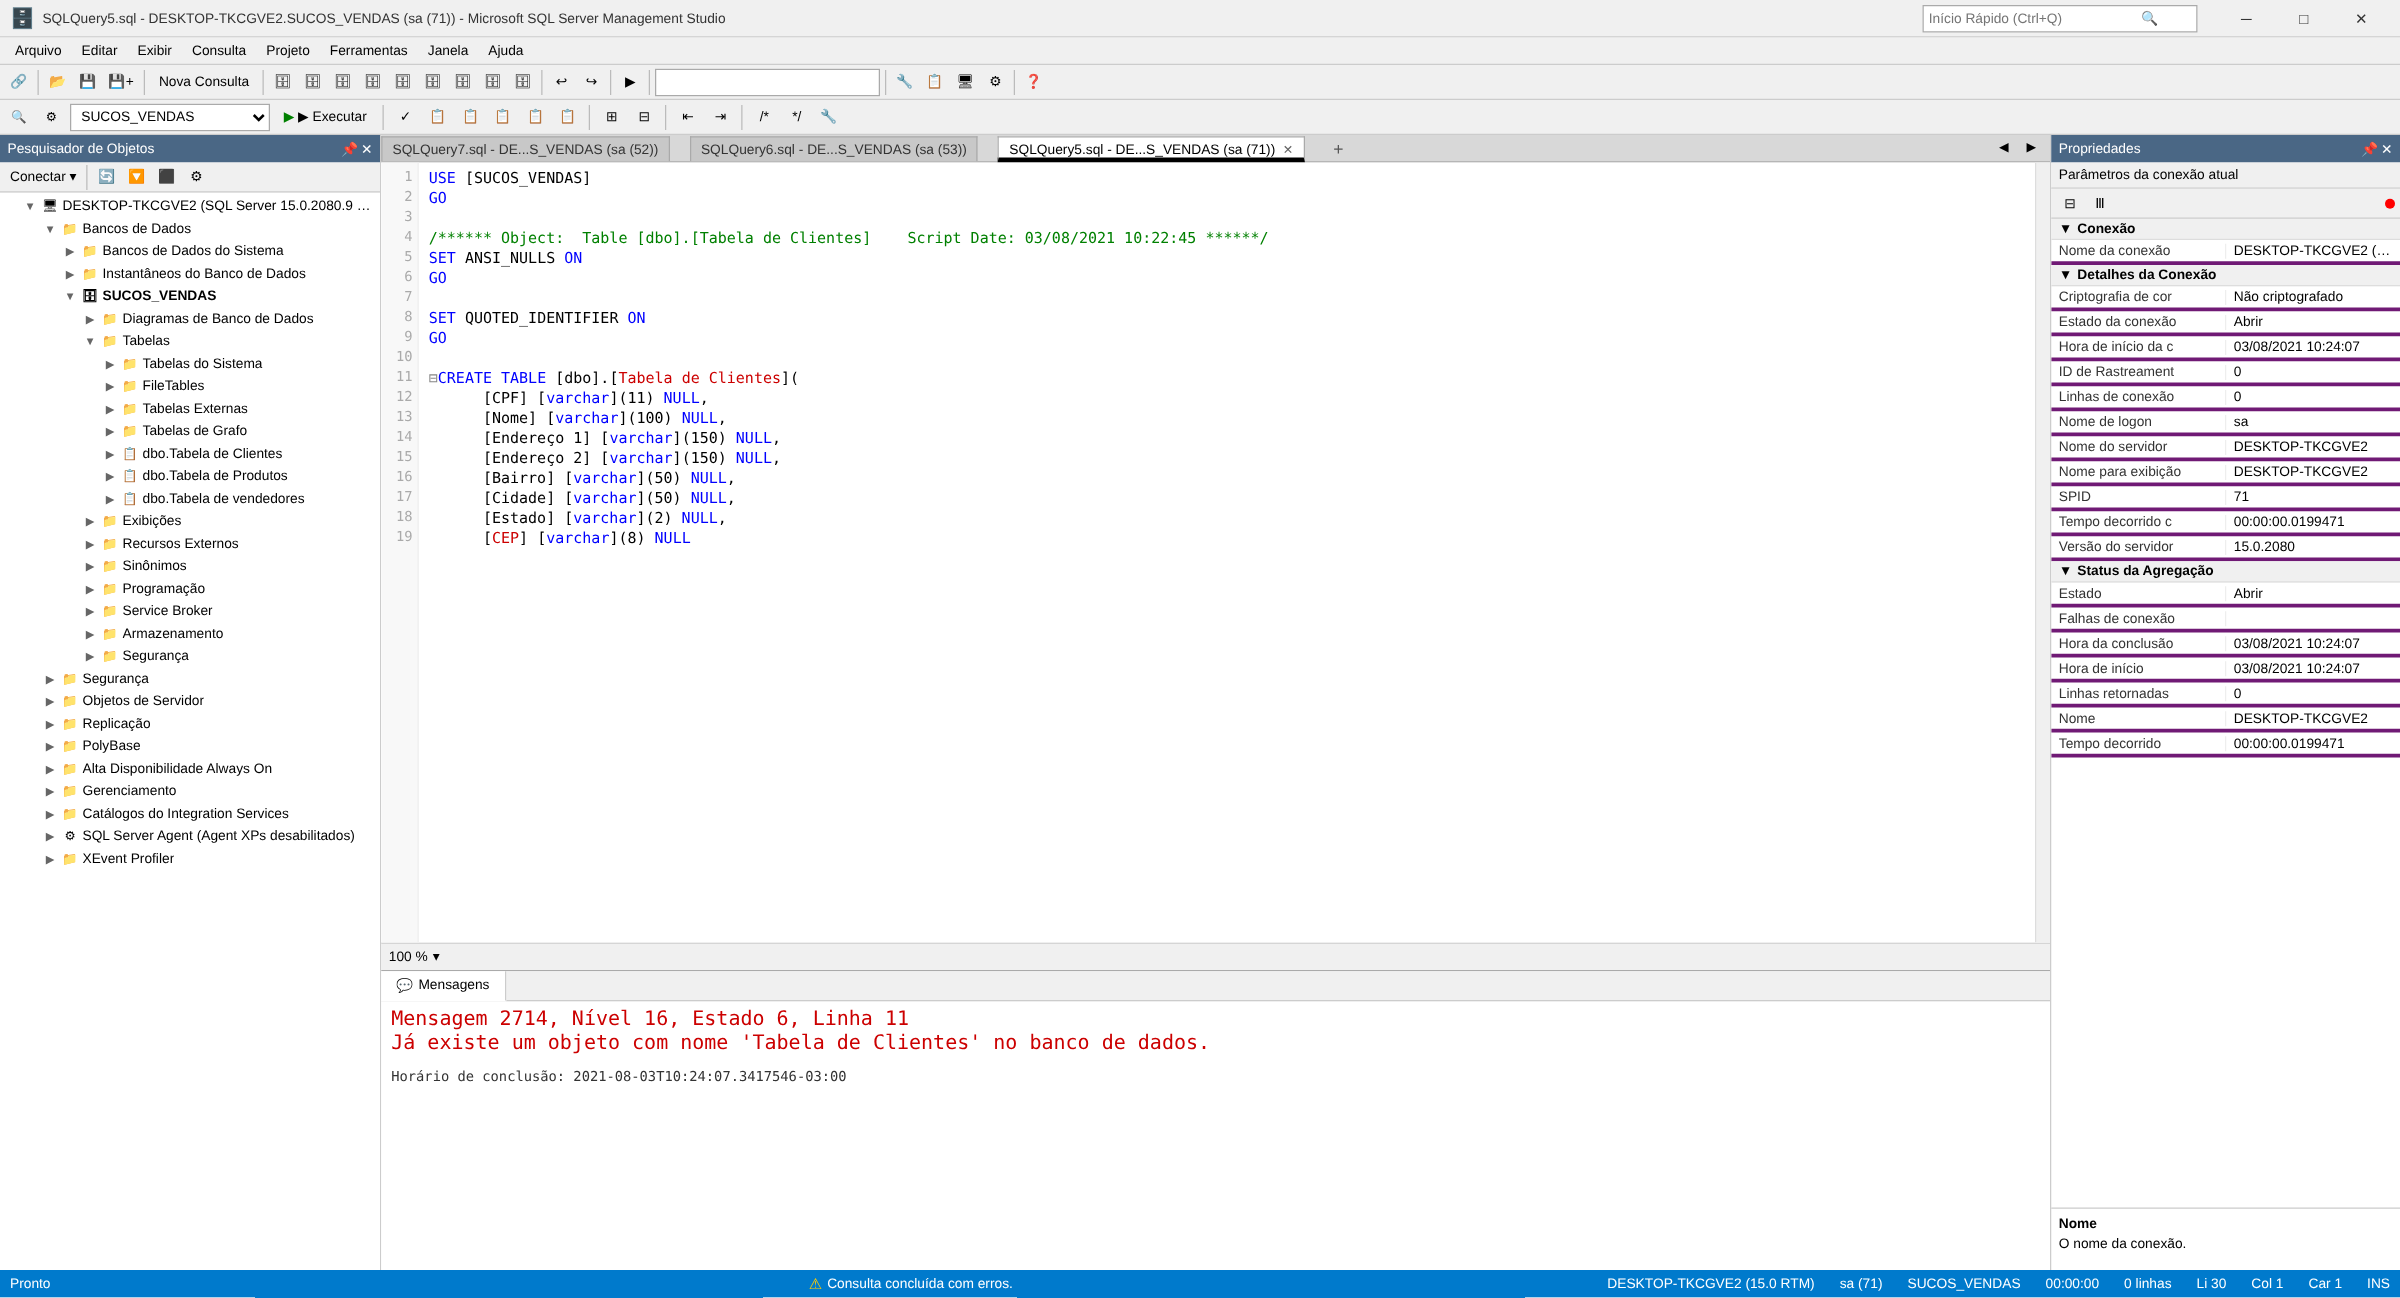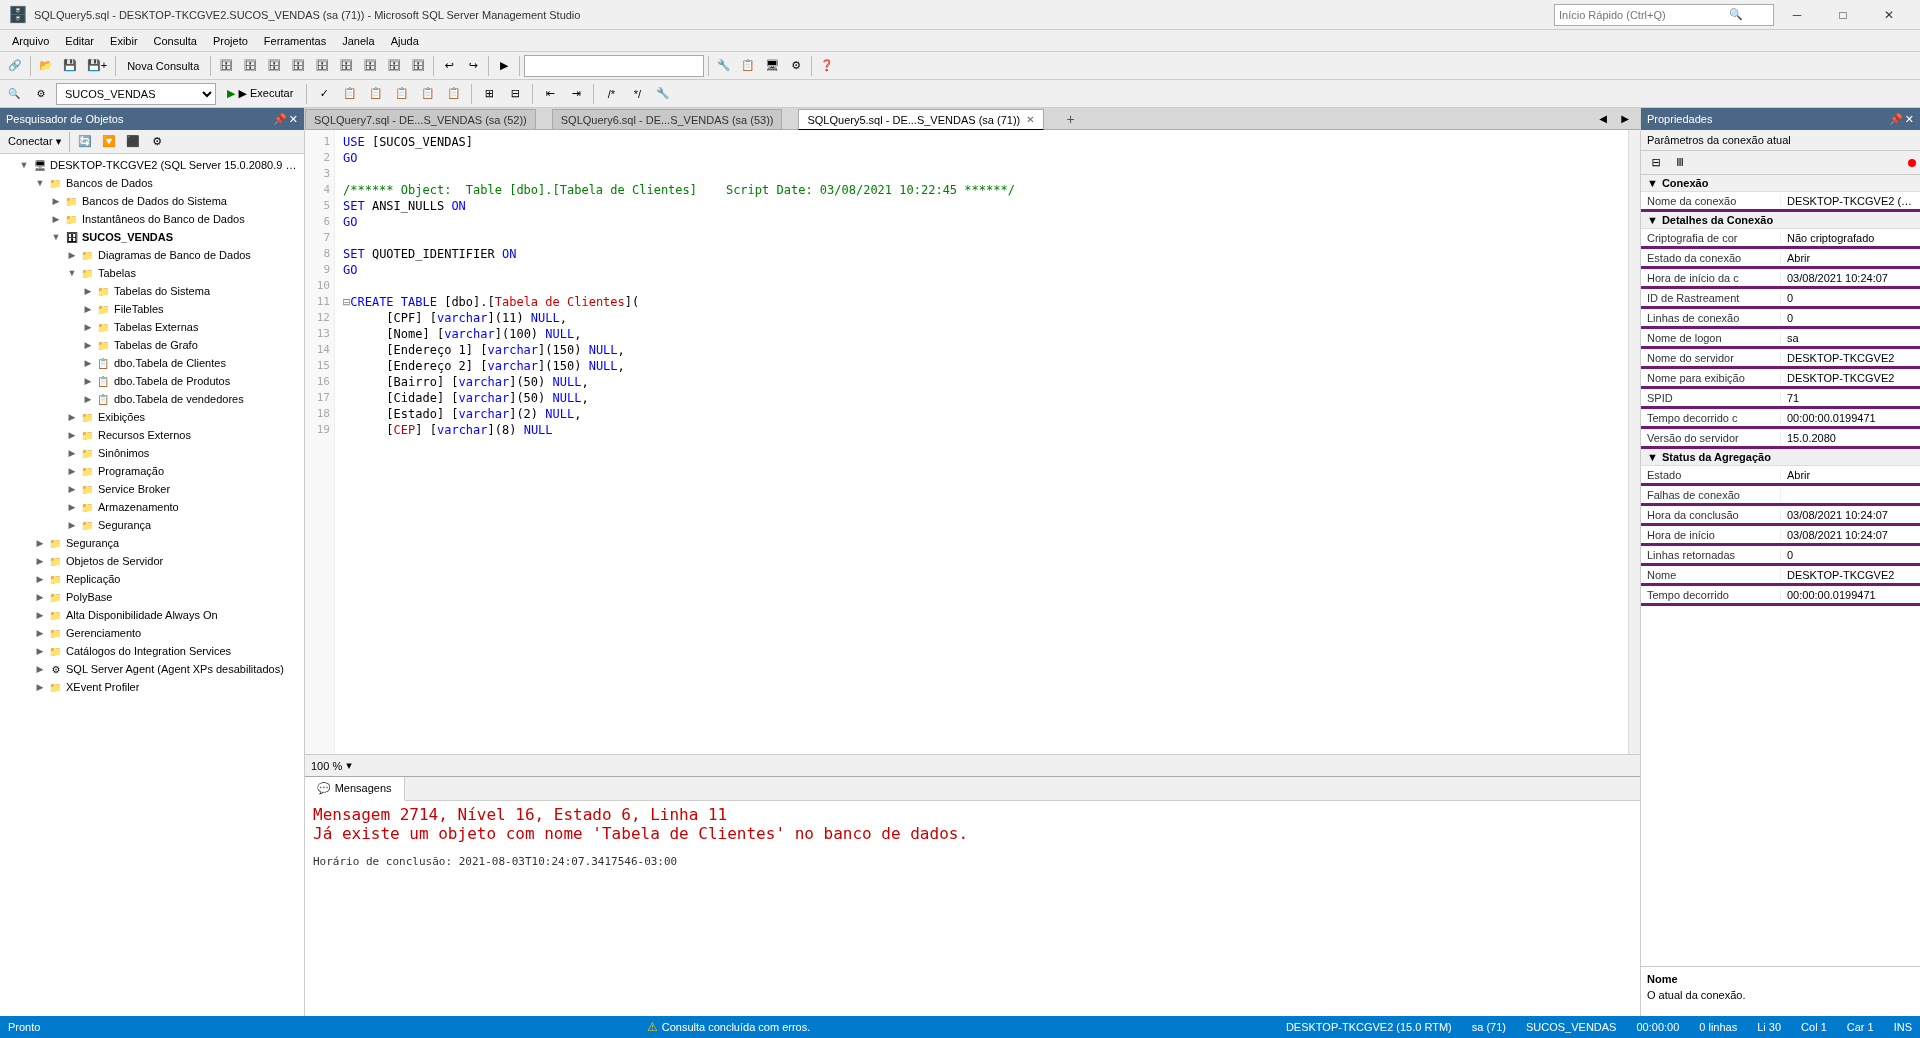--- a/index.html
+++ b/index.html
@@ -194,24 +194,25 @@
       font-size: 11px;
       background: #c8c8c8;
       border: 1px solid #aaa;
       border-bottom: none;
       cursor: pointer;
       margin-right: 16px;
       color: #333;
     }
     .tab.active {
       background: white;
-      border-bottom: 1px solid #000000;
+      border-bottom: 4px solid #000000;
       color: #000;
       margin-bottom: -1px;
       height: 21px;
+      align-items: flex-end;
     }
     .tab-close { font-size: 10px; color: #666; cursor: pointer; }
 
     
     .add-tab-btn { width: 22px; height: 20px; display: flex; align-items: center; justify-content: center; font-size: 14px; cursor: pointer; color: #555; }
 
     
     #editor-area {
       flex: 1;
       background: white;
@@ -396,21 +397,21 @@
     }
   </style>
 </head>
 <body>
 
 <div id="titlebar">
   <div id="titlebar-left">
     <span style="font-size:16px;">🗄️</span>
     <span style="font-size:11px; color:#333;">SQLQuery5.sql - DESKTOP-TKCGVE2.SUCOS_VENDAS (sa (71)) - Microsoft SQL Server Management Studio</span>
   </div>
-  <div style="display:flex; align-items:center; gap:0;">
+  <div style="display:flex; align-items:center; gap:16px;">
     <div id="quick-search">
       <input type="text" style="border: none; outline: none; font-size: 11px; width: 170px;" placeholder="Início Rápido (Ctrl+Q)">
       <span>🔍</span>
     </div>
     <div id="titlebar-right">
       <div class="titlebar-btn">─</div>
       <div class="titlebar-btn">□</div>
       <div class="titlebar-btn close">✕</div>
     </div>
   </div>
@@ -932,21 +933,21 @@
         <div class="prop-key">Nome</div>
         <div class="prop-val">DESKTOP-TKCGVE2</div>
       </div>
       <div class="prop-row">
         <div class="prop-key">Tempo decorrido</div>
         <div class="prop-val">00:00:00.0199471</div>
       </div>
     </div>
     <div id="prop-footer">
       <div id="prop-footer-title">Nome</div>
-      <div>O atual da conexão.</div>
+      <div>O nome da conexão.</div>
     </div>
   </div>
 </div>
 
 <div id="statusbar">
   <div id="statusbar-left">
     <span>Pronto</span>
   </div>
   <div style="flex:1; display:flex; align-items:center;">
     <span class="warn-icon" style="margin-right:4px; color:#ffcc00;">⚠</span>

